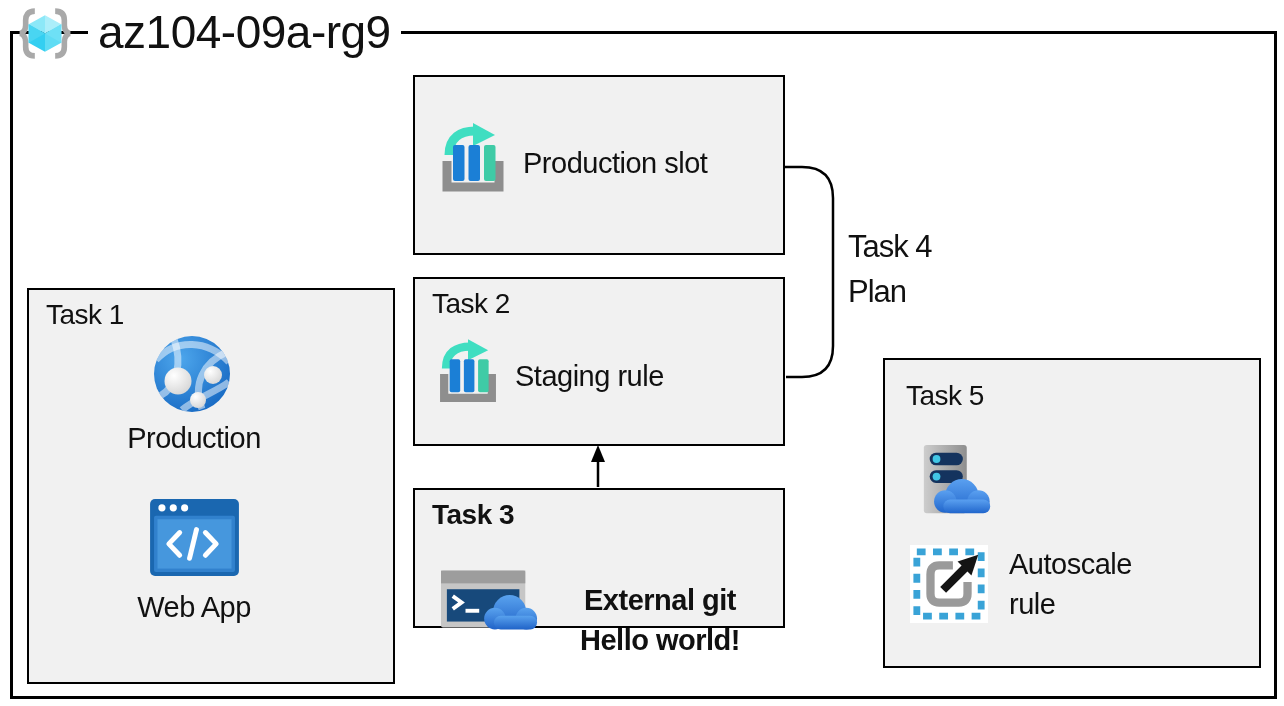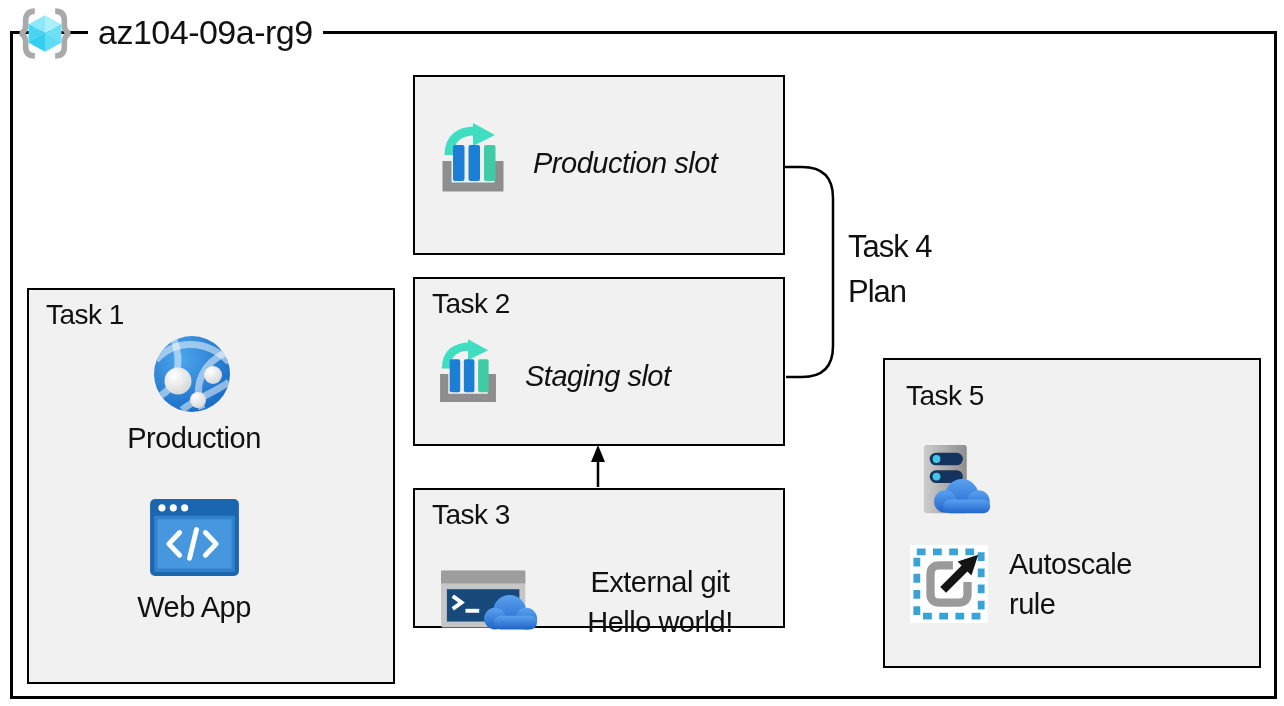--- a/index.html
+++ b/index.html
@@ -8,28 +8,28 @@
     font-family:"Liberation Sans", sans-serif;color:#111;overflow:hidden;
     letter-spacing:-0.5px;
   }
   .rg-outline{
     position:absolute;left:10px;top:31px;width:1267px;height:668px;
     border:3px solid #000;box-sizing:border-box;background:transparent;
   }
   .rg-icon{position:absolute;left:15px;top:5px;width:60px;height:57px;z-index:3;}
   .rg-title{
     position:absolute;left:88px;top:12px;z-index:3;background:#fff;
-    padding:0 10px;font-size:34px;line-height:40px;
+    padding:0 10px;font-size:46px;line-height:40px;
   }
   .box{
     position:absolute;background:#f1f1f1;border:2px solid #000;
     box-sizing:border-box;z-index:1;
   }
   .box-title{position:absolute;left:17px;top:9px;font-size:28px;}
-  .slot-row{position:absolute;display:flex;align-items:center;gap:24px;font-style:italic;}
+  .slot-row{position:absolute;display:flex;align-items:center;gap:14px;}
   .slot-label{font-size:29px;white-space:nowrap;}
   .center-label{position:absolute;text-align:center;font-size:29px;}
   .two-line{position:absolute;font-size:29px;line-height:40px;}
   .task4-label{
     position:absolute;left:848px;top:224px;z-index:2;
     font-size:31px;line-height:45px;letter-spacing:-1px;
   }
   .overlay-svg{position:absolute;left:0;top:0;z-index:2;pointer-events:none;}
   .abs{position:absolute;}
 </style>
@@ -74,25 +74,25 @@
     <span>
       <svg width="66" height="70" viewBox="0 0 72 76">
         <path d="M10,38 L10,64 L62,64 L62,38" stroke="#8e8e8e" stroke-width="9" fill="none"></path>
         <path d="M12,32 C12,14 24,8 38,8" stroke="#3fdec1" stroke-width="9" fill="none"></path>
         <polygon points="36,0 58,12 36,23" fill="#3fdec1"></polygon>
         <rect x="16" y="22" width="11.5" height="36" rx="2" fill="#1b7fd6"></rect>
         <rect x="31.5" y="22" width="11.5" height="36" rx="2" fill="#1b7fd6"></rect>
         <rect x="47" y="22" width="11.5" height="36" rx="2" fill="#3fcba6"></rect>
       </svg>
     </span>
-    <span class="slot-label">Staging slot</span>
-  </div>
-</div>
-
-<div class="box" style="left:413px;top:488px;width:372px;height:140px;">
+    <span class="slot-label">Staging rule</span>
+  </div>
+</div>
+
+<div class="box" style="left:413px;top:488px;width:372px;height:140px;font-weight:bold;">
   <div class="box-title">Task 3</div>
   <span class="abs" style="left:26px;top:74px;">
     <svg width="98" height="72" viewBox="0 0 100 72">
       <defs>
         <linearGradient id="csg" x1="0" y1="0" x2="0" y2="1">
           <stop offset="0" stop-color="#59a2ee"></stop>
             <stop offset="1" stop-color="#2063c8"></stop>
         </linearGradient>
       </defs>
       <rect x="0" y="6" width="86" height="58" rx="2" fill="#c6c6c6"></rect>
@@ -101,21 +101,21 @@
       <path d="M12,32 L21,38.5 L12,45" stroke="#fff" stroke-width="4" fill="none"></path>
       <line x1="25" y1="47" x2="39" y2="47" stroke="#fff" stroke-width="4"></line>
       <g fill="url(#csg)">
         <circle cx="70" cy="48" r="17"></circle>
         <circle cx="55" cy="55" r="11"></circle>
         <circle cx="87" cy="55" r="11"></circle>
         <rect x="54" y="52" width="44" height="14" rx="7"></rect>
       </g>
     </svg>
   </span>
-  <div class="two-line" style="left:140px;top:72px;width:210px;text-align:center;">
+  <div class="two-line" style="left:140px;top:90px;width:210px;text-align:center;">
     <div>External git</div>
     <div>Hello world!</div>
   </div>
 </div>
 
 <div class="box" style="left:27px;top:288px;width:368px;height:396px;">
   <div class="box-title">Task 1</div>
   <span class="abs" style="left:123px;top:44px;">
     <svg width="80" height="80" viewBox="0 0 80 80">
       <defs>

